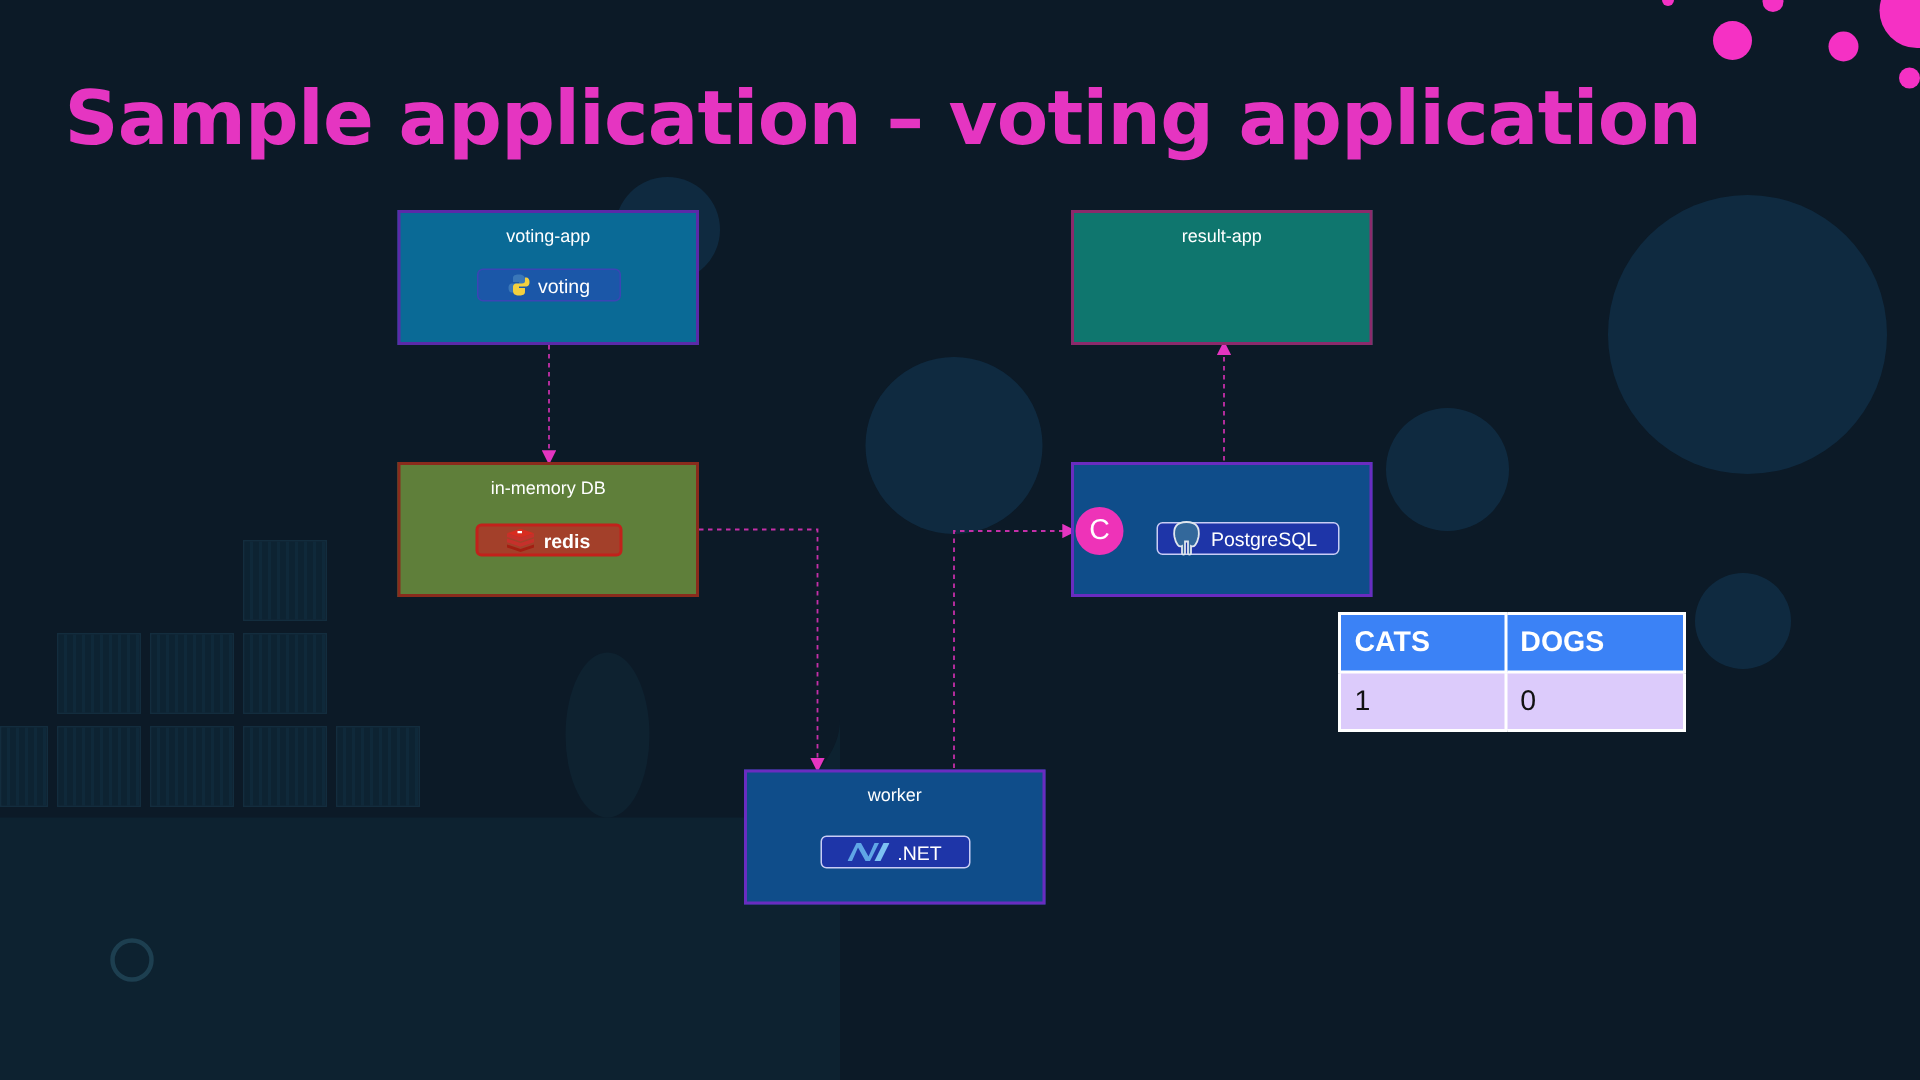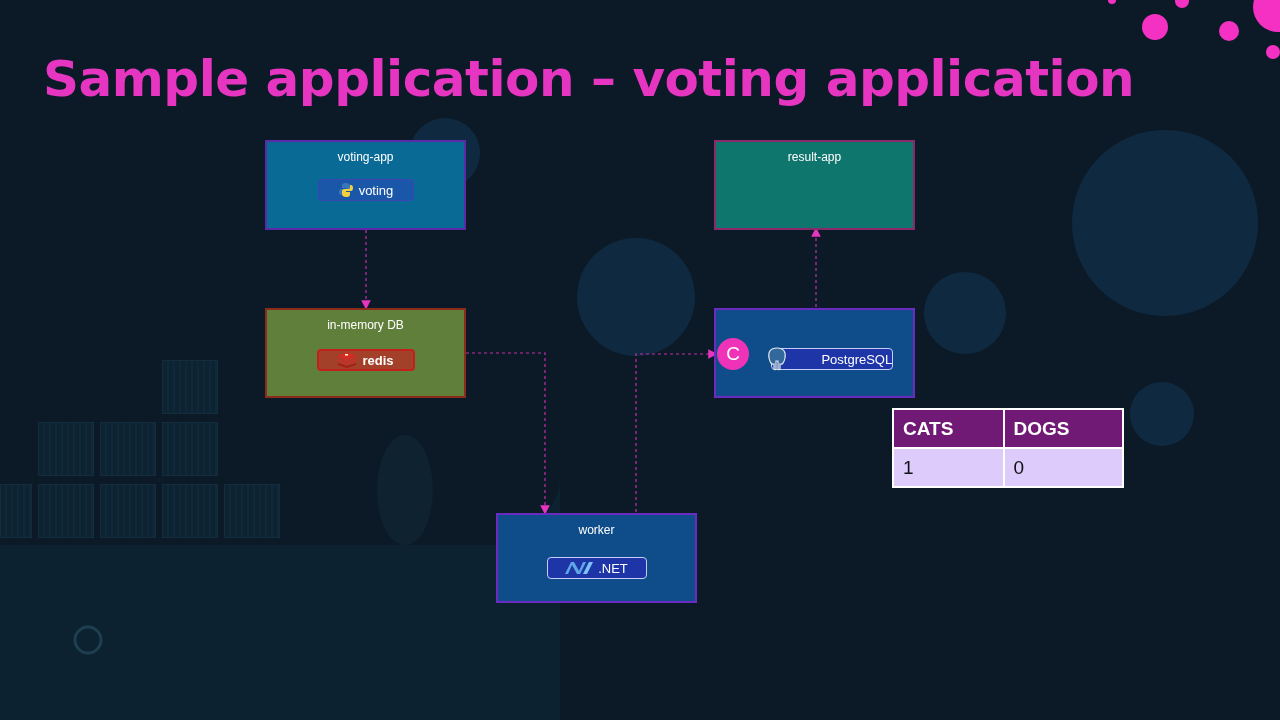--- a/index.html
+++ b/index.html
@@ -7,21 +7,21 @@
   .bg-circle{position:absolute;border-radius:50%;background:#10304a;opacity:0.75;}
   .dot{position:absolute;border-radius:50%;background:#f531c4;}
   .title{position:absolute;left:43px;top:50px;font-size:50px;color:#e535c1;font-family:"DejaVu Sans",sans-serif;font-weight:700;letter-spacing:-0.5px;white-space:nowrap;}
   .node{position:absolute;box-sizing:border-box;text-align:center;color:#fff;}
   .node .label{font-size:12px;margin-top:8px;display:block;}
   .badge{position:absolute;left:50%;transform:translateX(-50%);box-sizing:border-box;border-radius:4px;font-size:13px;color:#fff;display:flex;align-items:center;justify-content:center;gap:5px;height:22px;}
   .icon{display:inline-block;}
   svg.lines{position:absolute;left:0;top:0;}
   .table{position:absolute;left:892px;top:408px;width:232px;border-collapse:collapse;border:1px solid #fff;}
   .table td,.table th{border:2px solid #fff;padding:0 9px;height:37px;text-align:left;font-size:19px;}
-  .table th{background:#701a75;color:#fff;font-weight:bold;}
+  .table th{background:#3b82f6;color:#fff;font-weight:bold;}
   .table td{background:#dccbfb;color:#111;}
   .whale{position:absolute;}
   .container-box{position:absolute;border:1px solid #1a3d52;background:repeating-linear-gradient(90deg,#0f2b3b 0 4px,#13374b 4px 6px);opacity:0.55;}
   .circle-marker{position:absolute;left:717px;top:338px;width:32px;height:32px;border-radius:50%;background:#ee33b8;color:#fff;font-size:19px;display:flex;align-items:center;justify-content:center;}
 </style>
 </head>
 <body>
 
 <div class="bg-circle" style="left:410px;top:118px;width:70px;height:70px;"></div>
 <div class="bg-circle" style="left:577px;top:238px;width:118px;height:118px;"></div>
@@ -97,21 +97,21 @@
   <div class="badge" style="top:42px;width:100px;background:#1e35a8;border:1.5px solid #c9cdf5;">
     <svg class="icon" width="28" height="12" viewBox="0 0 28 12">
       <path d="M0,12 L6,0 L9,0 L14,9 L18,0 L21,0 L15,12 L12,12 L7,3 L3,12 Z" fill="#5fa6e6"></path>
       <path d="M18,12 L24,0 L28,0 L22,12 Z" fill="#7cc2f2"></path>
     </svg>
     <span>.NET</span>
   </div>
 </div>
 
 <div class="node" style="left:714px;top:308px;width:201px;height:90px;background:#0f4d8a;border:2px solid #6a2cc0;">
-  <div class="badge" style="top:38px;left:59%;width:122px;background:#1e35a8;border:1.5px solid #c9cdf5;justify-content:space-between;">
+  <div class="badge" style="top:38px;left:59%;width:122px;background:#1e35a8;border:1.5px solid #c9cdf5;">
     <svg class="icon" width="22" height="24" viewBox="0 0 22 24" style="margin-left:-6px;">
       <path d="M11,1 C4,1 2,5 3,11 C4,16 6,18 8,17 L8,22 C8,23 10,23 10,22 L10,14 L12,14 L12,22 C12,23 14,23 14,22 L14,17 C16,18 18,16 19,11 C20,5 18,1 11,1 Z" fill="#33689b" stroke="#dfe6ee" stroke-width="1.2"></path>
     </svg>
     <span>PostgreSQL</span>
   </div>
 </div>
 <div class="circle-marker">C</div>
 
 <div class="node" style="left:714px;top:140px;width:201px;height:90px;background:#0f766e;border:2px solid #8b2a6b;">
   <span class="label">result-app</span>

